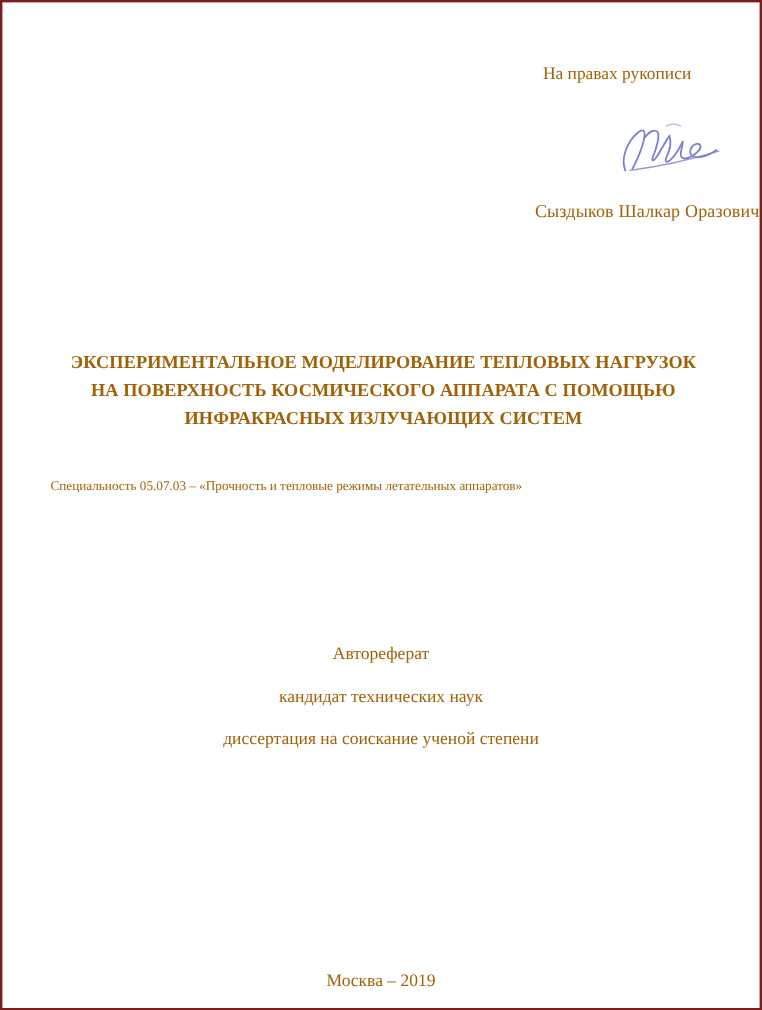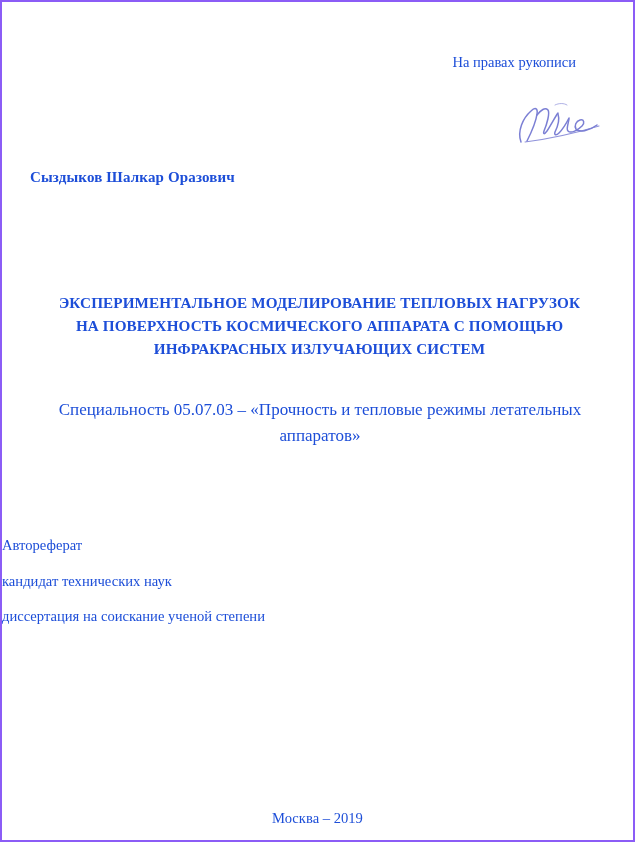--- a/index.html
+++ b/index.html
@@ -8,24 +8,24 @@
     padding: 0;
     background: #ffffff;
   }
 
   .page {
     position: relative;
     width: 635px;
     height: 842px;
     box-sizing: border-box;
     background: #ffffff;
-    border: 2px solid #8b5cf6;
+    border: 2px solid #7f1d1d;
     overflow: hidden;
     font-family: "Liberation Serif", "DejaVu Serif", serif;
-    color: #1d4ed8;
+    color: #a16207;
   }
 
   
   .manuscript-note {
     position: absolute;
     top: 52px;
     right: 57px;
     font-size: 14.5px;
     line-height: 1.2;
     white-space: nowrap;
@@ -44,23 +44,23 @@
     width: 92px;
     height: 52px;
   }
 
   
   .author {
     position: absolute;
     top: 167px;
     left: 0;
     right: 0;
-    text-align: left;
+    text-align: right;
     font-size: 15px;
-    font-weight: bold;
+    font-weight: normal;
     letter-spacing: 0.15px;
     padding-left: 28px;
   }
 
   
   .title {
     position: absolute;
     top: 289px;
     left: 50px;
     width: 535px;
@@ -71,32 +71,32 @@
     letter-spacing: 0.1px;
     font-family: Liberation Serif, serif;
   }
 
   
   .specialty {
     position: absolute;
     top: 395px;
     left: 40px;
     width: 556px;
-    text-align: center;
-    font-size: 17px;
+    text-align: left;
+    font-size: 11px;
     line-height: 1.55;
   }
 
   
   .abstract-block {
     position: absolute;
     top: 535px;
     left: 0;
     right: 0;
-    text-align: left;
+    text-align: center;
     font-size: 14.6px;
   }
   .abstract-block .line {
     margin: 0;
     line-height: 1.2;
   }
   .abstract-block .line + .line {
     margin-top: 18px;
   }
 

